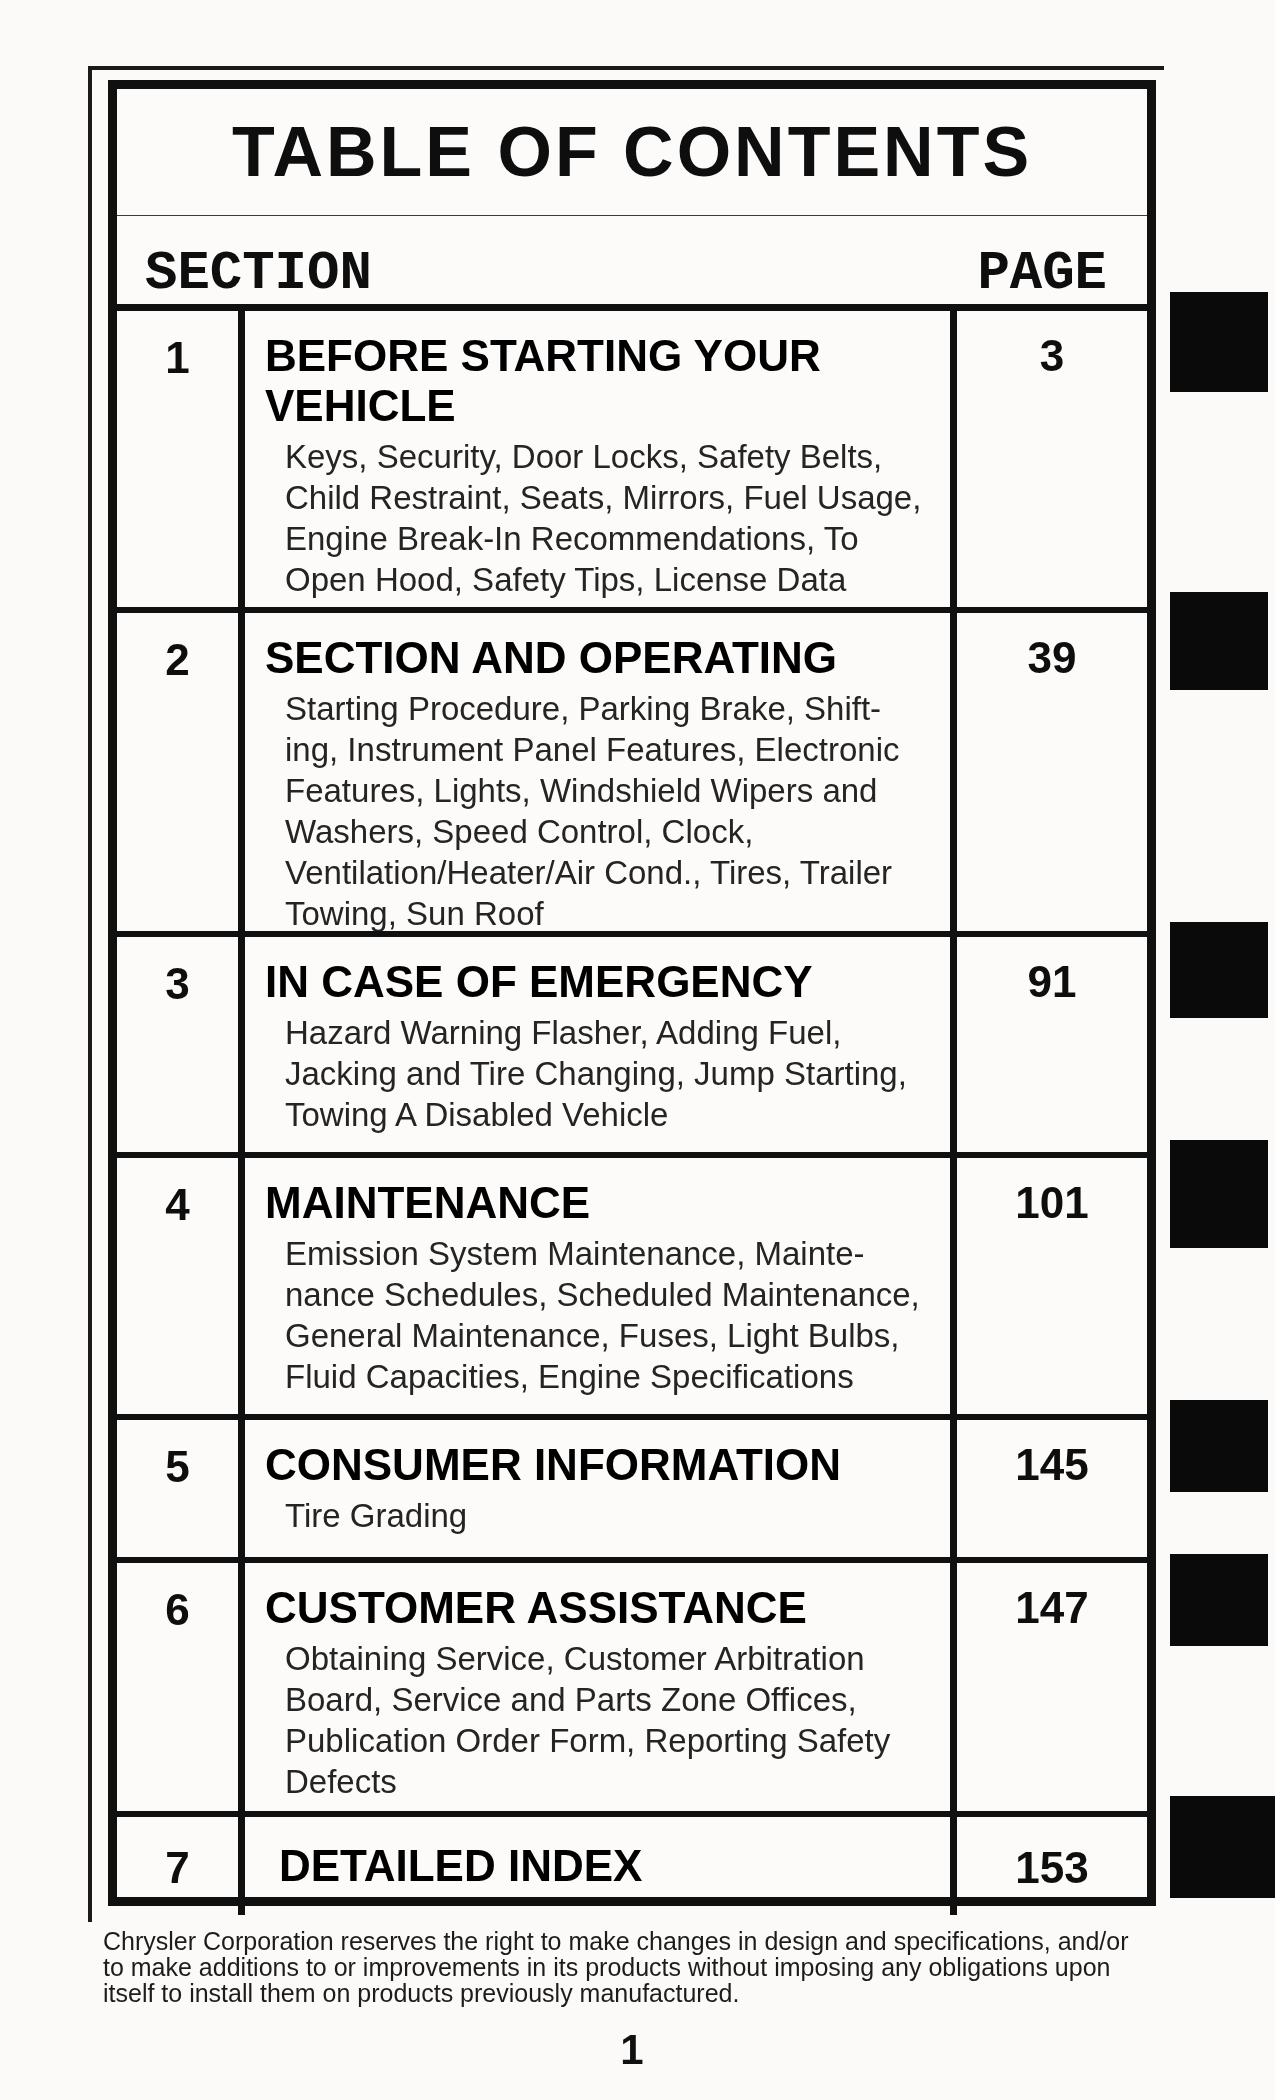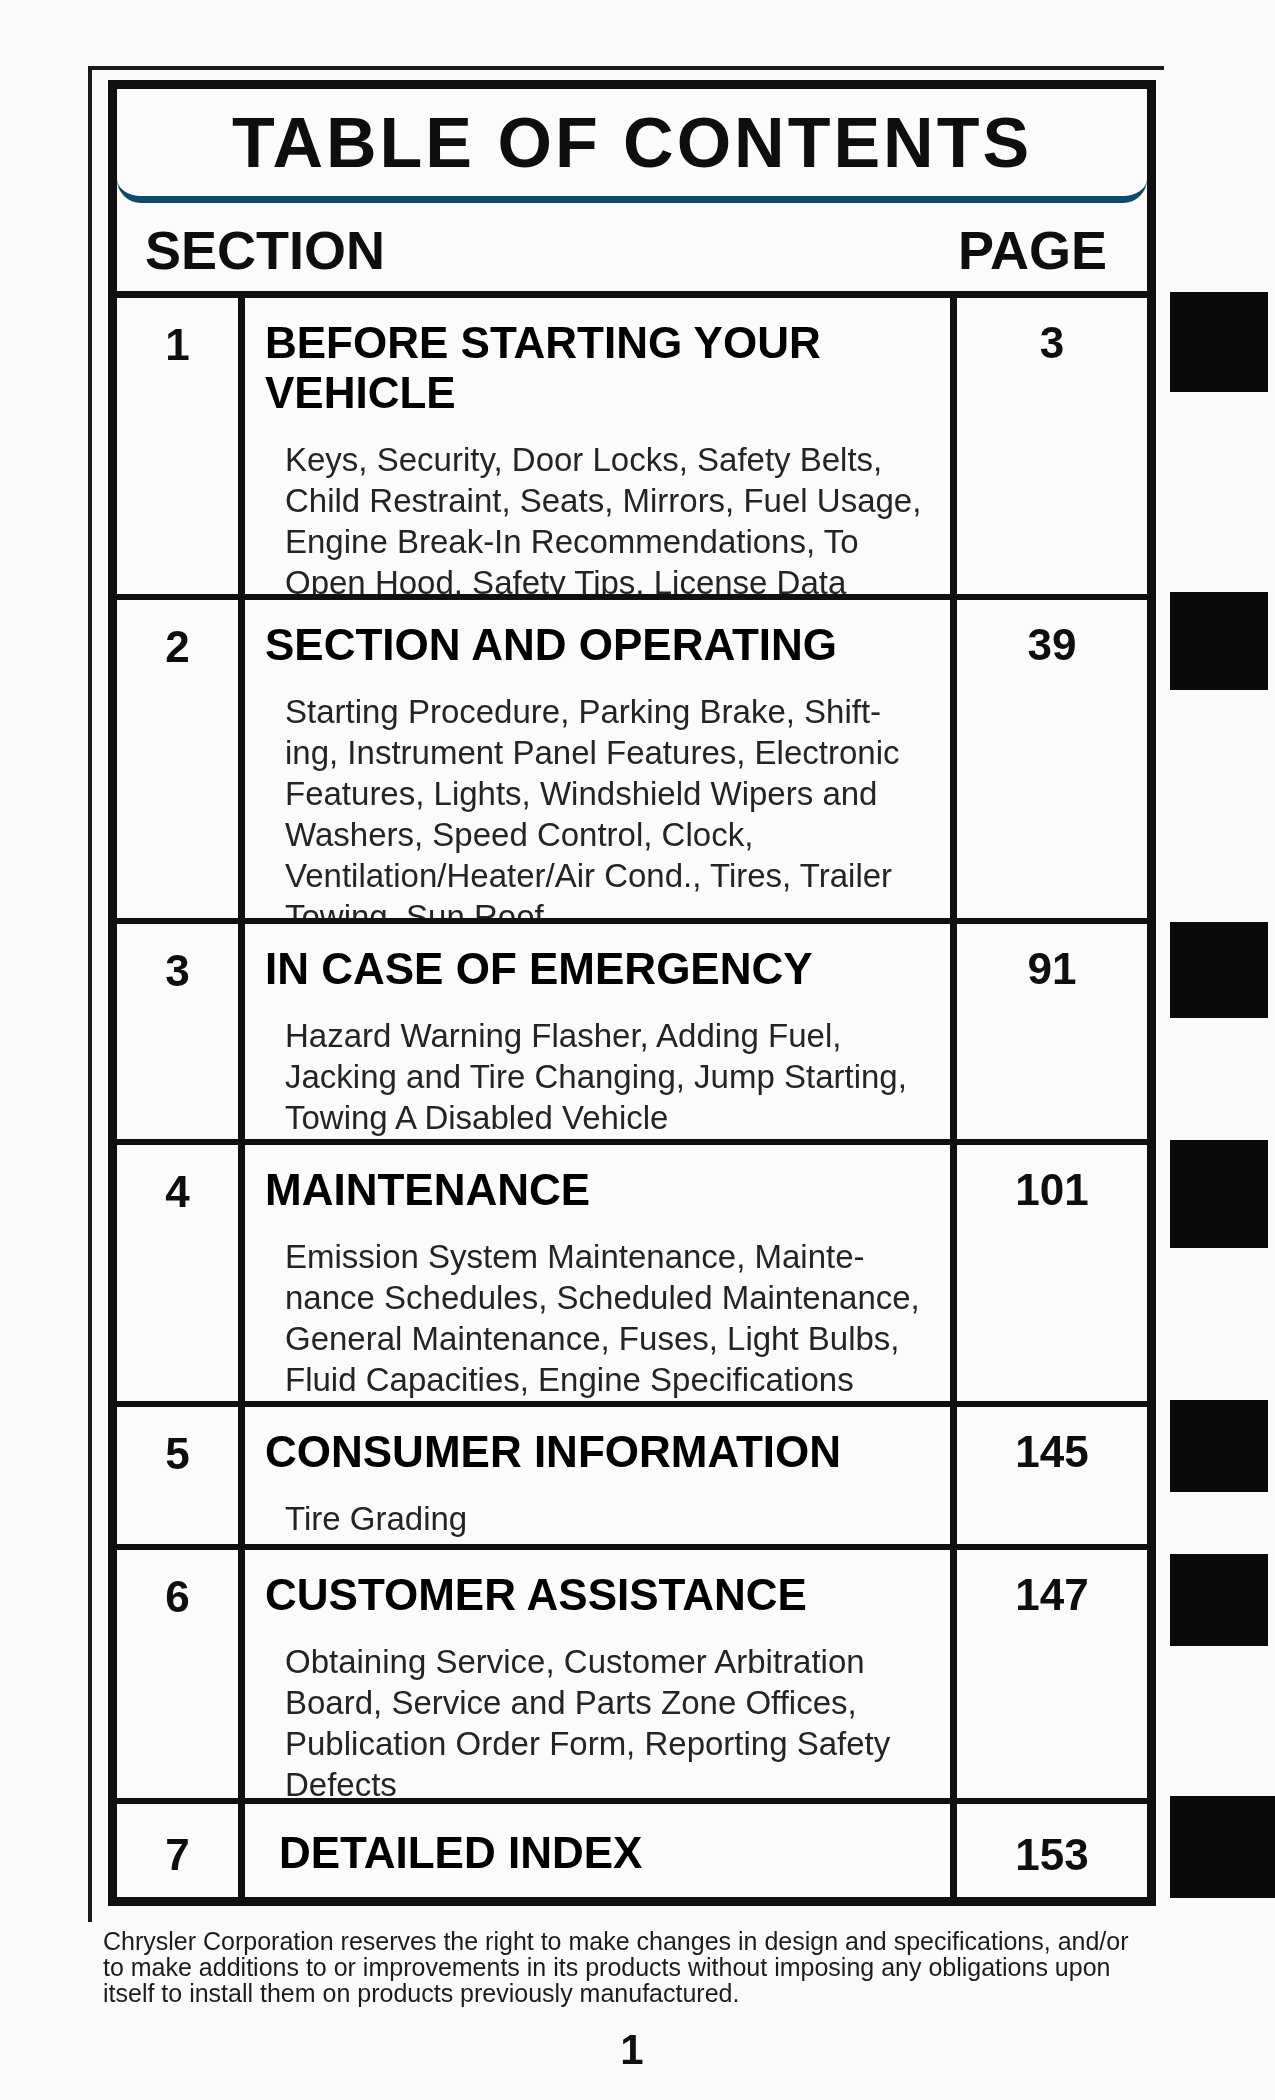--- a/index.html
+++ b/index.html
@@ -13,43 +13,43 @@
   .page-edge{
     position:absolute;left:88px;top:66px;width:1072px;height:1852px;
     border-top:4px solid #1a1a1a;border-left:4px solid #1a1a1a;
   }
   
   .toc-table{
     position:absolute;left:108px;top:80px;width:1048px;height:1826px;
     border:9px solid #101010;box-sizing:border-box;background:#fcfbf9;
   }
   .title-box{
-    height:114px;border-bottom:7px solid #0c4a6e;box-sizing:border-box;
+    height:127px;border-bottom:1px solid #0c4a6e;box-sizing:border-box;
     display:flex;align-items:center;justify-content:center;
-    font-size:70px;font-weight:bold;letter-spacing:3px;color:#0e0e0e;border-radius:24px;
+    font-size:70px;font-weight:bold;letter-spacing:3px;color:#0e0e0e;
   }
   .col-header{
     height:95px;border-bottom:7px solid #101010;box-sizing:border-box;
-    display:flex;align-items:flex-start;justify-content:space-between;
+    display:flex;align-items:flex-end;justify-content:space-between;
     padding:16px 40px 0 28px;
-    font-size:54px;font-weight:bold;color:#0e0e0e;
+    font-size:54px;font-weight:bold;color:#0e0e0e;font-family:Liberation Mono, monospace;
   }
   .toc-row{
     display:flex;border-bottom:6px solid #101010;box-sizing:border-box;
   }
   .toc-row:last-child{border-bottom:none;}
   .cell-num{
     width:128px;flex:none;border-right:7px solid #101010;box-sizing:border-box;
     font-size:44px;font-weight:bold;text-align:center;padding-top:22px;color:#0e0e0e;
   }
   .cell-content{
     flex:1;padding:20px 6px 0 20px;overflow:hidden;
   }
   .row-heading{font-size:44px;font-weight:bold;line-height:50px;color:#000000;}
-  .row-desc{font-size:33px;line-height:41px;padding-left:20px;margin-top:21px;color:#242424;}
+  .row-desc{font-size:33px;line-height:41px;padding-left:20px;margin-top:5px;color:#242424;}
   .row-desc div, .row-heading div{white-space:nowrap;}
   .cell-page{
     width:197px;flex:none;border-left:7px solid #101010;box-sizing:border-box;
     font-size:44px;font-weight:bold;text-align:center;padding-top:20px;color:#0e0e0e;
   }
   
   .r1{height:302px;} .r2{height:324px;} .r3{height:221px;}
   .r4{height:262px;} .r5{height:143px;} .r6{height:254px;} .r7{height:98px;}
   .r7 .cell-num, .r7 .cell-page{padding-top:26px;}
   .r7 .cell-content{padding-top:24px;margin-left:14px;}

